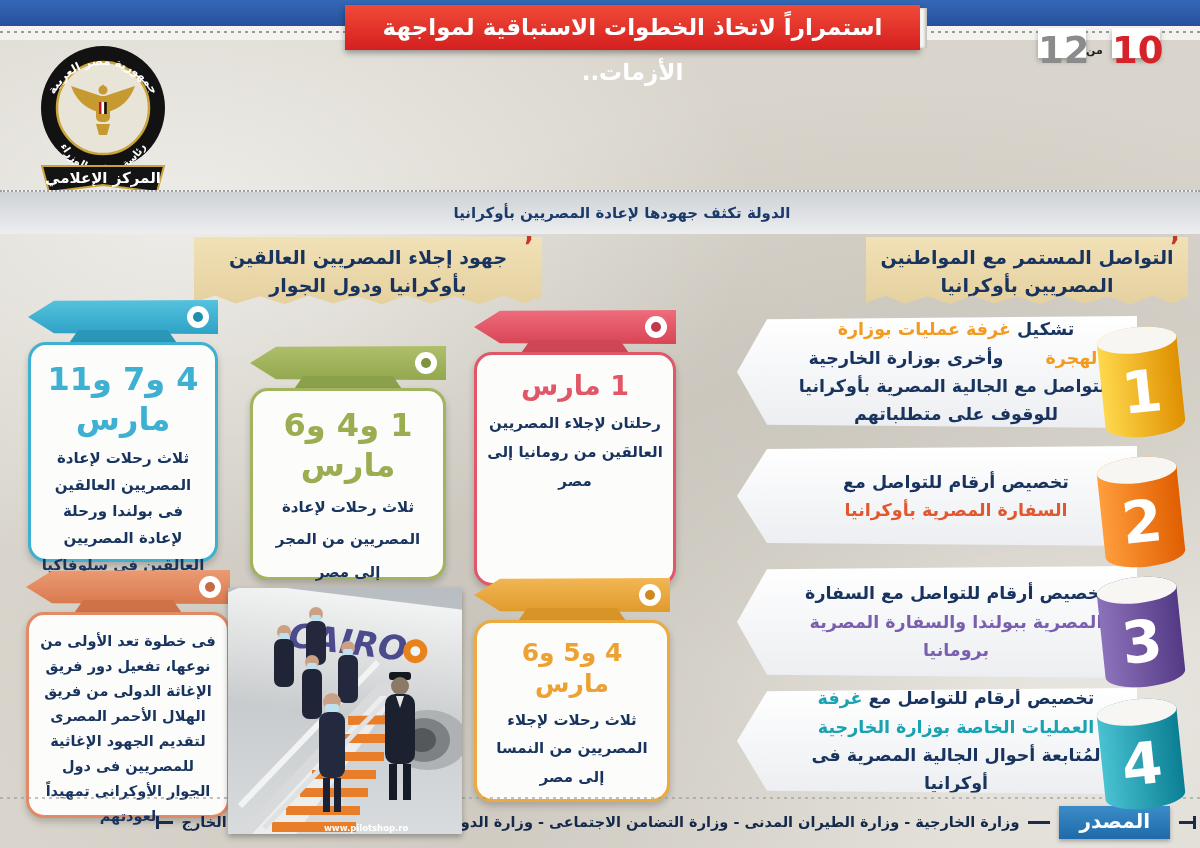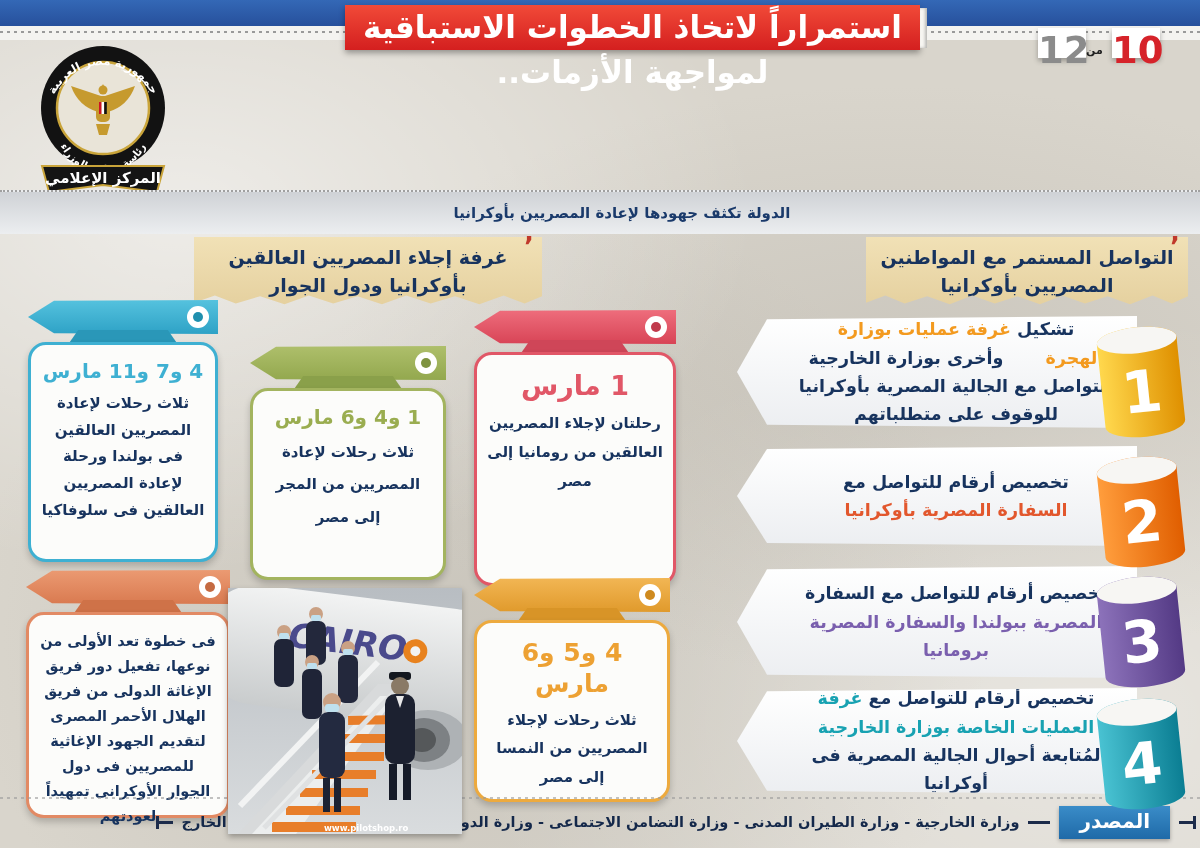--- a/index.html
+++ b/index.html
@@ -15,21 +15,21 @@
   }
   .ar { direction:rtl; font-weight:700; }
   
   .topbar { position:absolute; left:0; top:0; width:1200px; height:26px; background:linear-gradient(180deg,#3468b6,#27509c); }
   .topstrip { position:absolute; left:0; top:26px; width:1200px; height:14px; background:#f4f3f0; }
   .dotline { position:absolute; height:2px; background-image:repeating-linear-gradient(90deg,#9a9a9a 0 3px, transparent 3px 7px); }
   .redbanner {
     position:absolute; left:345px; top:5px; width:575px; height:45px;
     background:linear-gradient(180deg,#f14a38,#d41f1f);
     box-shadow:0 3px 6px rgba(0,0,0,.35);
-    color:#fff; font-size:31px; line-height:45px; text-align:center;
+    color:#fff; font-size:23px; line-height:45px; text-align:center;
   }
   .redbanner-fold { position:absolute; left:920px; top:8px; width:7px; height:40px; background:#f7f6f2; box-shadow:inset -2px 0 3px rgba(0,0,0,.25); }
   .pagecard { position:absolute; top:28px; width:48px; height:30px; background:#fff; box-shadow:0 3px 5px rgba(0,0,0,.3); text-align:center; font-size:37px; font-weight:700; line-height:46px; }
   .pc10 { left:1112px; color:#d6232a; }
   .pc12 { left:1038px; color:#8b8b8b; }
   .pcmin { position:absolute; left:1086px; top:44px; font-size:11px; color:#222; font-weight:700; }
   
   .logo { position:absolute; left:28px; top:40px; }
   
   .title { position:absolute; left:150px; top:90px; width:1040px; text-align:center; font-size:43px; letter-spacing:-1px; }
@@ -71,21 +71,21 @@
   .cardbox { position:absolute; }
   .arrowbn { position:absolute; top:0; left:0; height:34px; clip-path:polygon(0 50%,26px 2%,100% 0,100% 100%,26px 98%); box-shadow:0 2px 4px rgba(0,0,0,.25); }
   .pin { position:absolute; right:9px; top:50%; transform:translateY(-50%); width:22px; height:22px; background:#fff; border-radius:50%; }
   .pin::after { content:''; position:absolute; left:6px; top:6px; width:10px; height:10px; border-radius:50%; }
   .tab { position:absolute; top:30px; left:50%; transform:translateX(-50%); width:112px; height:16px; clip-path:polygon(10% 0,90% 0,100% 100%,0 100%); }
   .card {
     position:absolute; left:0; top:42px; right:0; bottom:0;
     background:#fcfcfa; border-radius:18px; box-shadow:0 4px 7px rgba(0,0,0,.2);
     text-align:center; padding:14px 10px 8px; color:#17335e;
   }
-  .card .date { font-size:20px; line-height:1.25; margin-bottom:6px; }
+  .card .date { font-size:32px; line-height:1.25; margin-bottom:6px; }
   .card .body { font-size:15px; line-height:1.78; }
   
   .c-cyan .arrowbn { background:linear-gradient(180deg,#55c2de,#2ea2c6); }
   .c-cyan .pin::after { background:#1f8fae; } .c-cyan .tab { background:#2a97b8; }
   .c-cyan .card { border:3px solid #3eb0d2; } .c-cyan .date { color:#3eb0d2; }
   
   .c-green .arrowbn { background:linear-gradient(180deg,#aebf6b,#93a84e); }
   .c-green .pin::after { background:#7e9340; } .c-green .tab { background:#8aa04a; }
   .c-green .card { border:3px solid #a3b45f; } .c-green .date { color:#9aad50; }
   
@@ -155,21 +155,21 @@
     <text font-size="10.5" fill="#ffffff" font-weight="bold">
       <textPath href="#arcB" startOffset="50%" text-anchor="middle">رئاسة مجلس الوزراء</textPath>
     </text>
     <path d="M14,126 L136,126 L129,152 L75,145 L21,152 Z" fill="#141414" stroke="#c9a43a" stroke-width="2"></path>
     <text x="75" y="143" font-size="15" fill="#ffffff" font-weight="bold" text-anchor="middle">المركز الإعلامي</text>
   </svg>
 
 
   <div class="subtitle ar">الدولة تكثف جهودها لإعادة المصريين بأوكرانيا</div>
 
-  <div class="ribbon rib-left ar">غرفة إجلاء المصريين العالقين بأوكرانيا ودول الجوار</div>
+  <div class="ribbon rib-left ar">جهود إجلاء المصريين العالقين بأوكرانيا ودول الجوار</div>
   <span class="redmark" style="left:524px; top:232px;">’</span>
   <div class="ribbon rib-right ar">التواصل المستمر مع المواطنين المصريين بأوكرانيا</div>
   <span class="redmark" style="left:1170px; top:232px;">’</span>
 
   <div class="item" style="top:316px; height:112px;">
     <div class="whitebanner ar">
       <div>
         <span>تشكيل </span><span class="acc1">غرفة عمليات بوزارة الهجرة</span><span> وأخرى بوزارة الخارجية للتواصل مع الجالية المصرية بأوكرانيا للوقوف على متطلباتهم</span>
       </div>
     </div>

